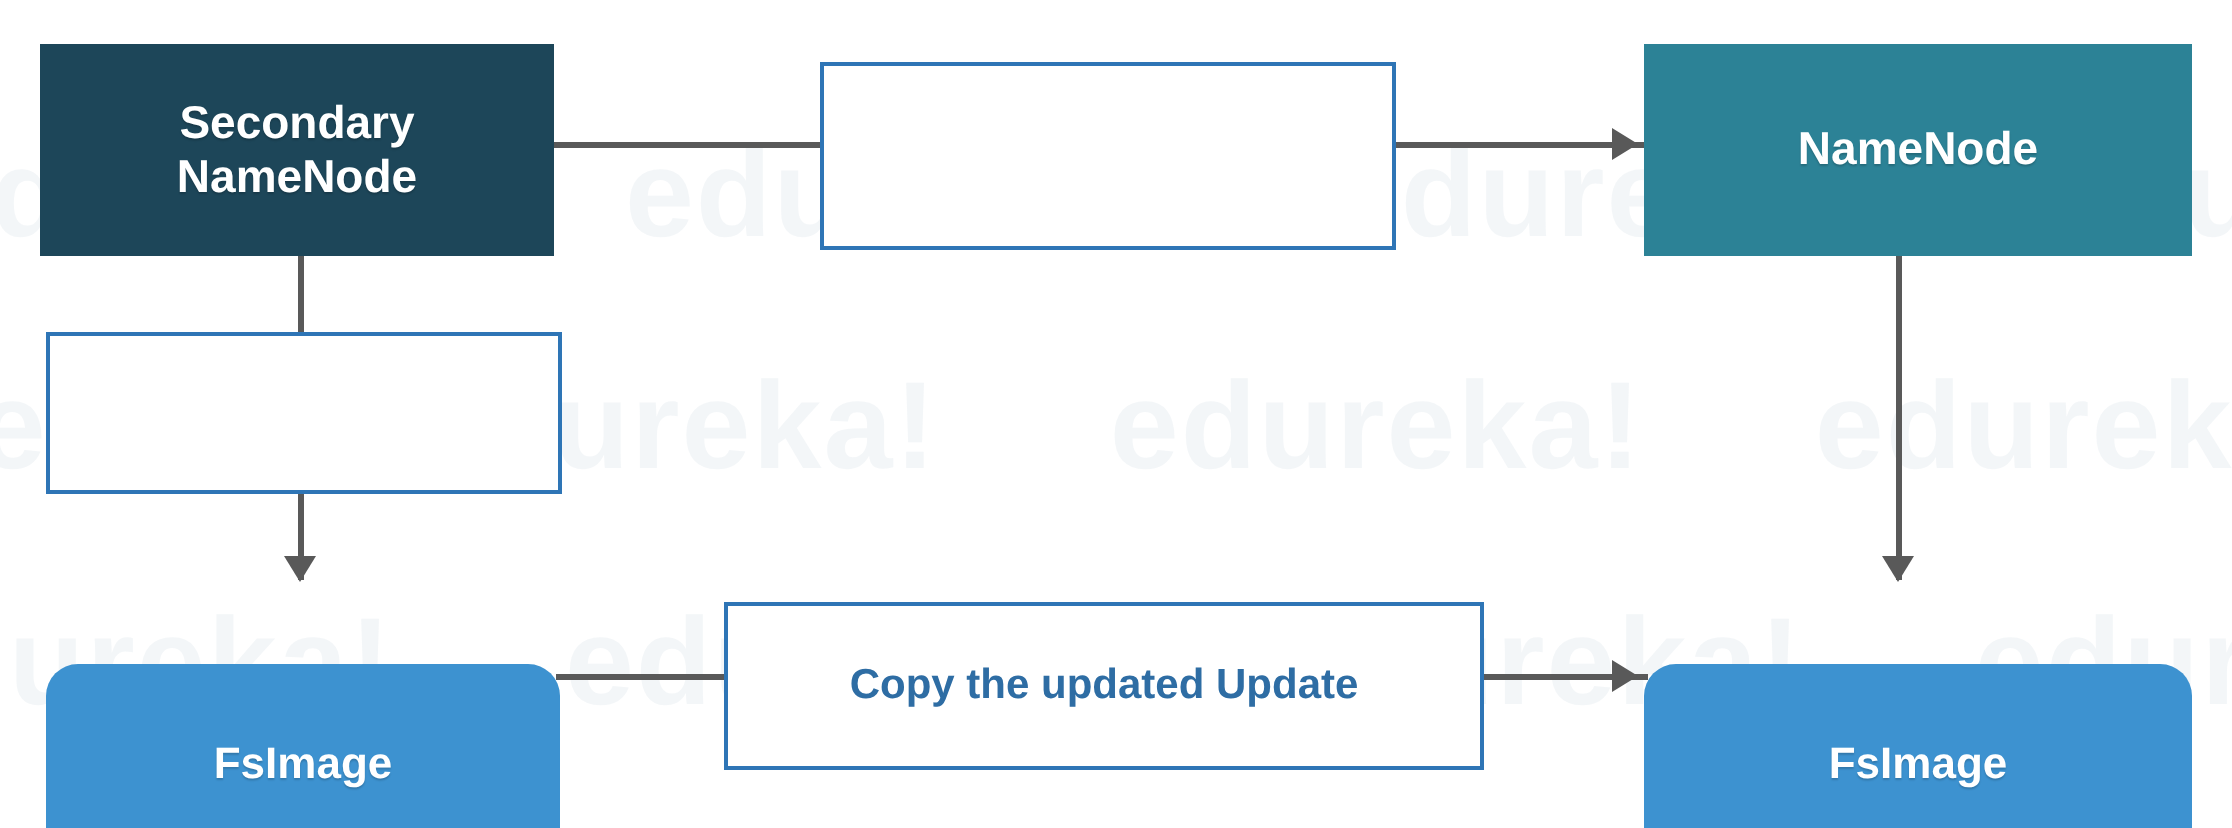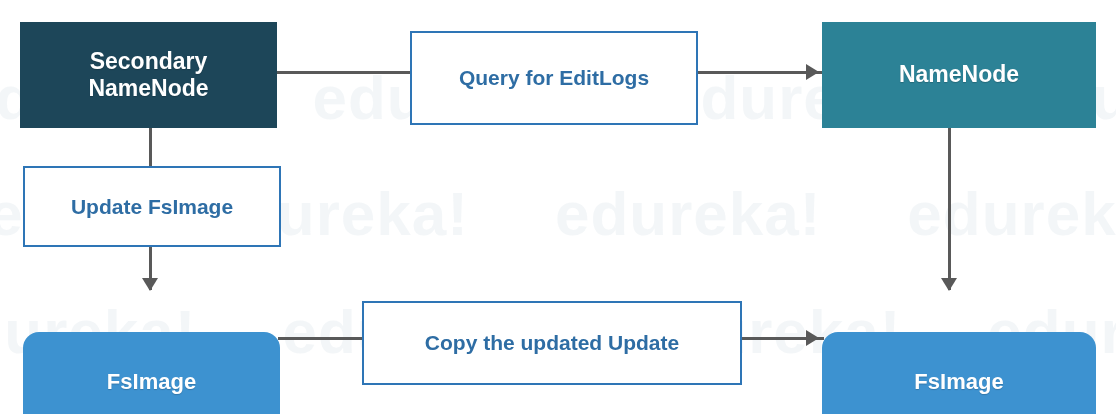--- a/index.html
+++ b/index.html
@@ -104,27 +104,25 @@
   <div class="node node-blue" id="fs-left">
     <div>FsImage</div>
   </div>
 
   <div class="node node-blue" id="fs-right">
     <div>FsImage</div>
   </div>
 
   <div class="lbl" id="lbl-query">
     <div>
-      <div>Query for EditLogs</div>
     </div>
   </div>
 
   <div class="lbl" id="lbl-update">
     <div>
-      <div>Update FsImage</div>
     </div>
   </div>
 
   <div class="lbl" id="lbl-copy">
     <div>
       <div>Copy the updated Update</div>
     </div>
   </div>
 
 </div>

